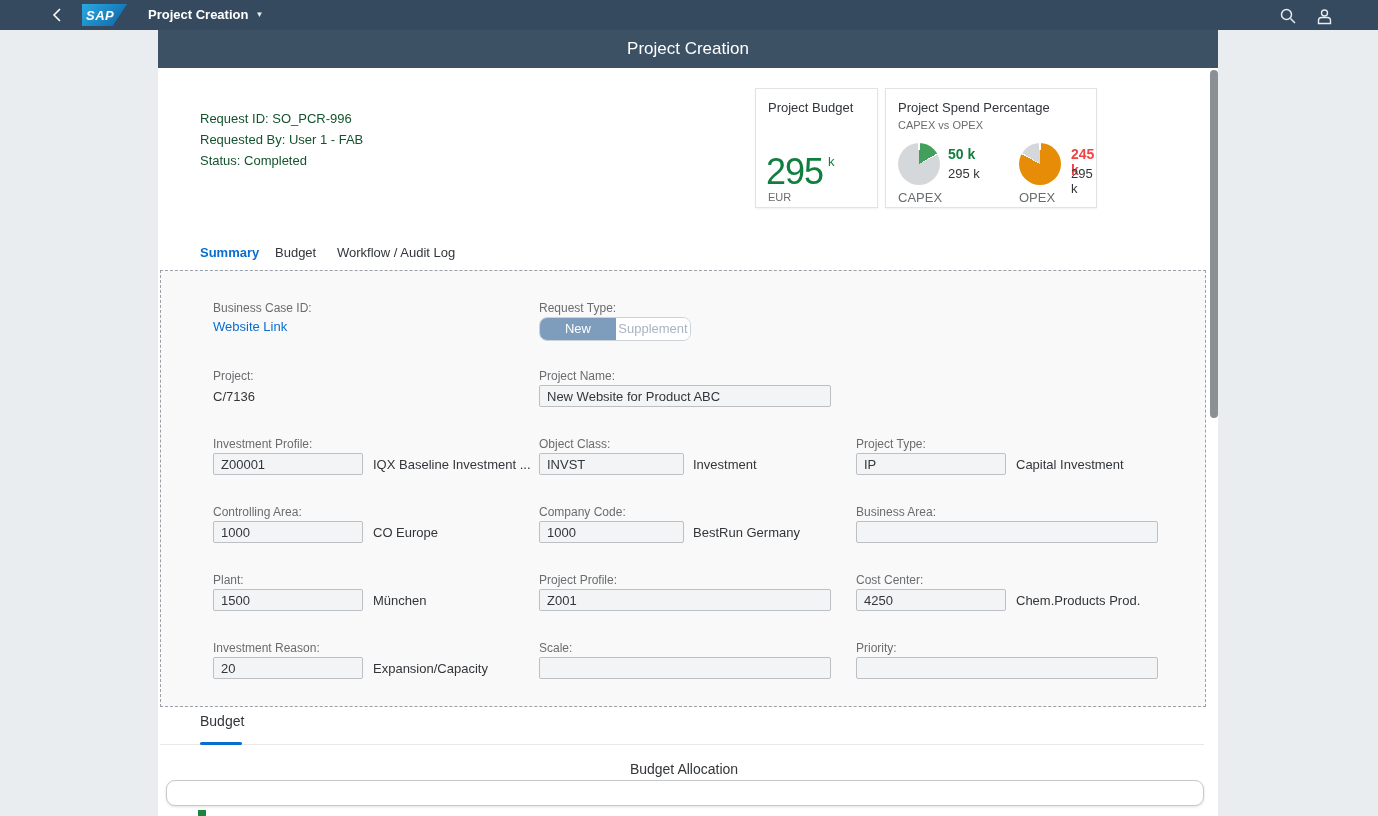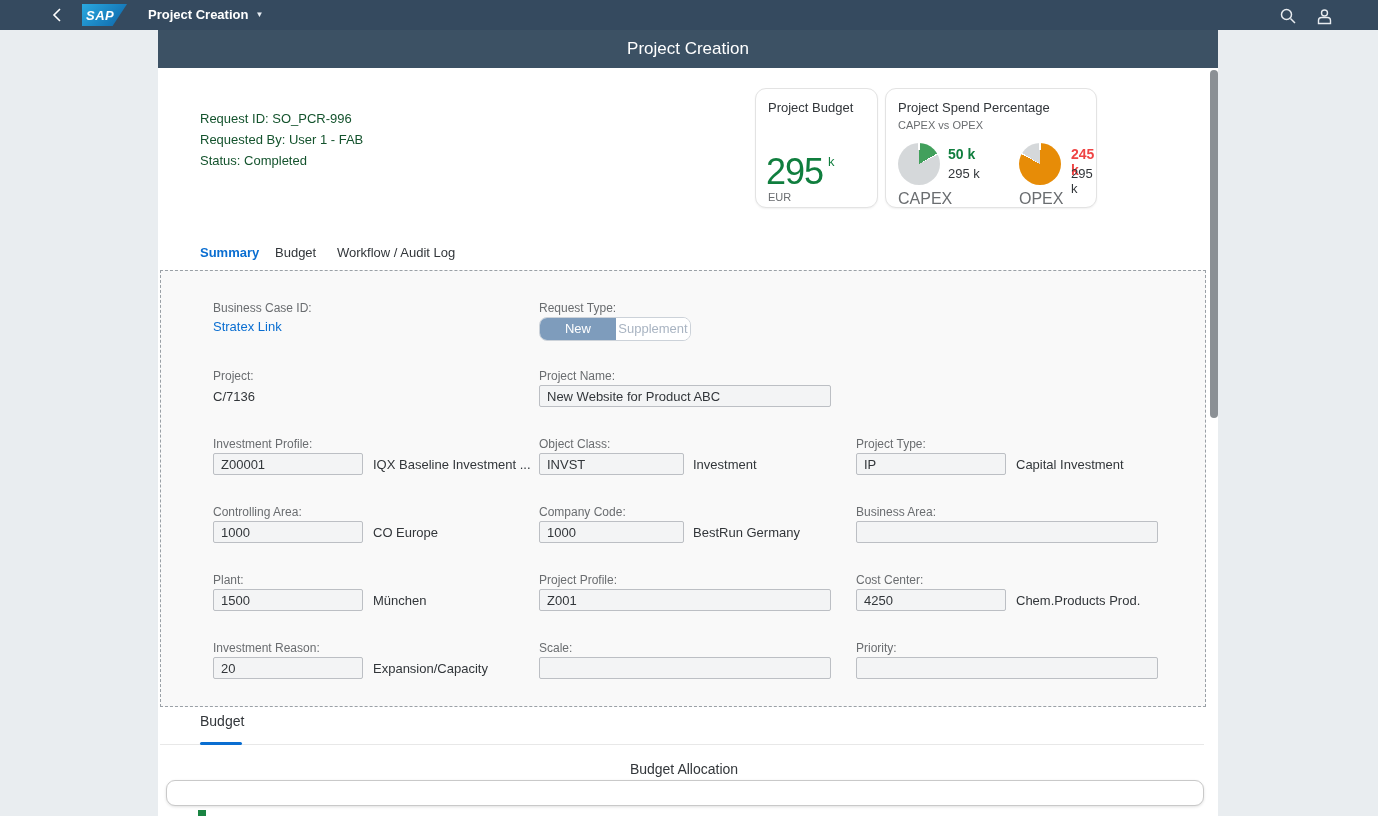--- a/index.html
+++ b/index.html
@@ -18,30 +18,30 @@
   
   .band { position:absolute; left:158px; top:30px; width:1060px; height:38px; background:#3c5164; z-index:20; display:flex; align-items:center; justify-content:center; }
   .band-title { color:#fff; font-size:17px; }
 
   
   .panel { position:absolute; left:158px; top:68px; width:1052px; height:748px; background:#fff; z-index:10; }
 
   .info-line { position:absolute; left:42px; font-size:13px; color:#14532d; }
 
   
-  .card { position:absolute; background:#fff; border:1px solid #e3e3e3; border-radius:11px; box-shadow:0 1px 2px rgba(0,0,0,.06); }
+  .card { position:absolute; background:#fff; border:1px solid #e3e3e3; border-radius:0; box-shadow:0 1px 2px rgba(0,0,0,.06); }
   .card-title { position:absolute; left:12px; top:11px; font-size:13px; color:#32363a; }
   .card-subtitle { position:absolute; left:12px; top:30px; font-size:11px; color:#6a6d70; }
   .kpi-number { position:absolute; left:10px; top:62px; font-size:36px; font-weight:300; color:#107e3e; letter-spacing:-1px; }
   .kpi-unit { font-size:13px; font-weight:400; vertical-align:18px; margin-left:5px; letter-spacing:0; }
   .kpi-curr { position:absolute; left:12px; top:102px; font-size:11px; color:#6a6d70; }
   .pie { position:absolute; width:42px; height:42px; border-radius:50%; }
   .pie-value { position:absolute; font-size:14px; font-weight:bold; }
   .pie-total { position:absolute; font-size:13px; color:#32363a; }
-  .pie-cap { position:absolute; font-size:16px; color:#6a6d70; }
+  .pie-cap { position:absolute; font-size:13px; color:#6a6d70; }
 
   
   .tab { position:absolute; top:177px; font-size:13px; color:#32363a; cursor:pointer; padding-bottom:24px; }
   .tab.active { color:#0a6ed1; font-weight:bold; }
   .tab.active::after { content:""; position:absolute; left:0; right:0; bottom:-4px; height:3px; background:#0a6ed1; border-radius:2px; }
 
   
   .form-area { position:absolute; left:2px; top:202px; width:1046px; height:437px; background:#f9f9f9; border:1px dashed #9aa0a6; }
   .lbl { position:absolute; font-size:12px; color:#6a6d70; white-space:nowrap; }
   .val { position:absolute; font-size:13px; color:#32363a; white-space:nowrap; }
@@ -126,21 +126,21 @@
     <div class="pie-cap" style="left:133px; top:101px;">OPEX</div>
   </div>
 
   <div class="tab active" style="left:42px;">Summary</div>
   <div class="tab" style="left:117px;">Budget</div>
   <div class="tab" style="left:179px;">Workflow / Audit Log</div>
 
   <div class="form-area">
 
     <div class="lbl" style="left:52px; top:30px;">Business Case ID:</div>
-    <a class="lnk" style="left:52px; top:48px;">Stratex Link</a>
+    <a class="lnk" style="left:52px; top:48px;">Website Link</a>
 
     <div class="lbl" style="left:378px; top:30px;">Request Type:</div>
     <div class="seg" style="left:378px; top:46px;">
       <div class="opt sel">New</div>
       <div class="opt unsel">Supplement</div>
     </div>
 
     <div class="lbl" style="left:52px; top:98px;">Project:</div>
     <div class="val" style="left:52px; top:118px;">C/7136</div>
 

